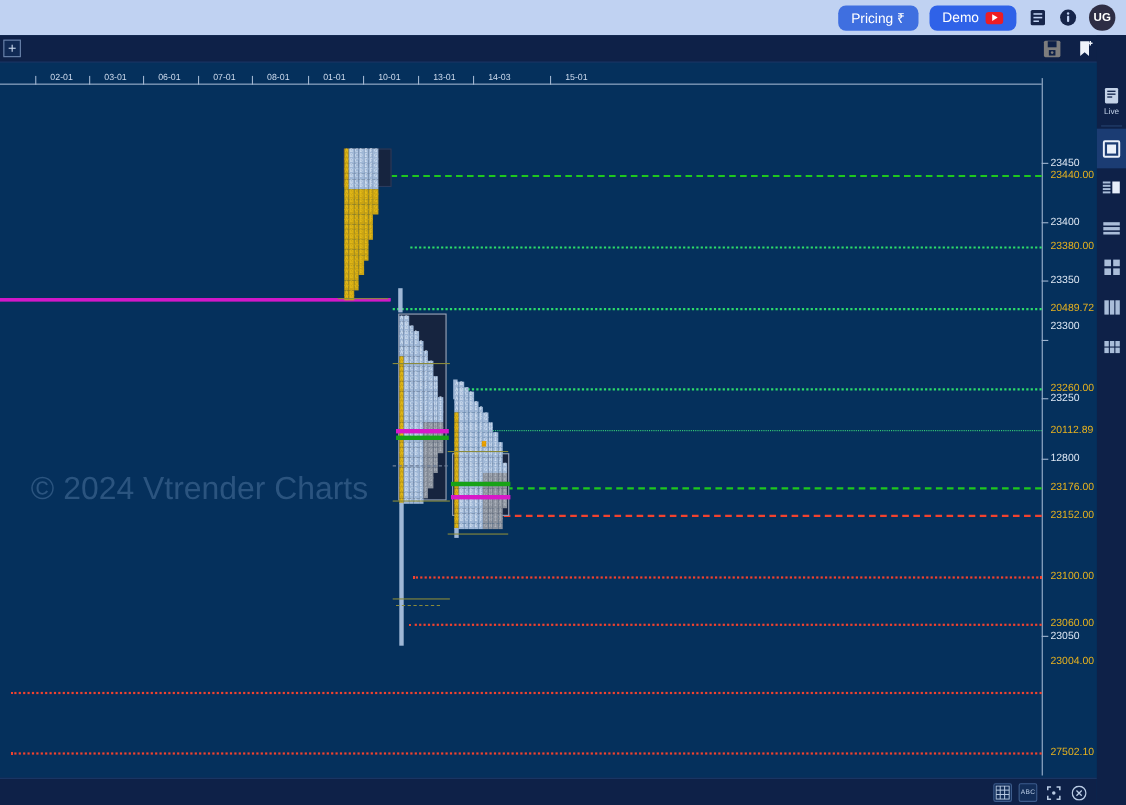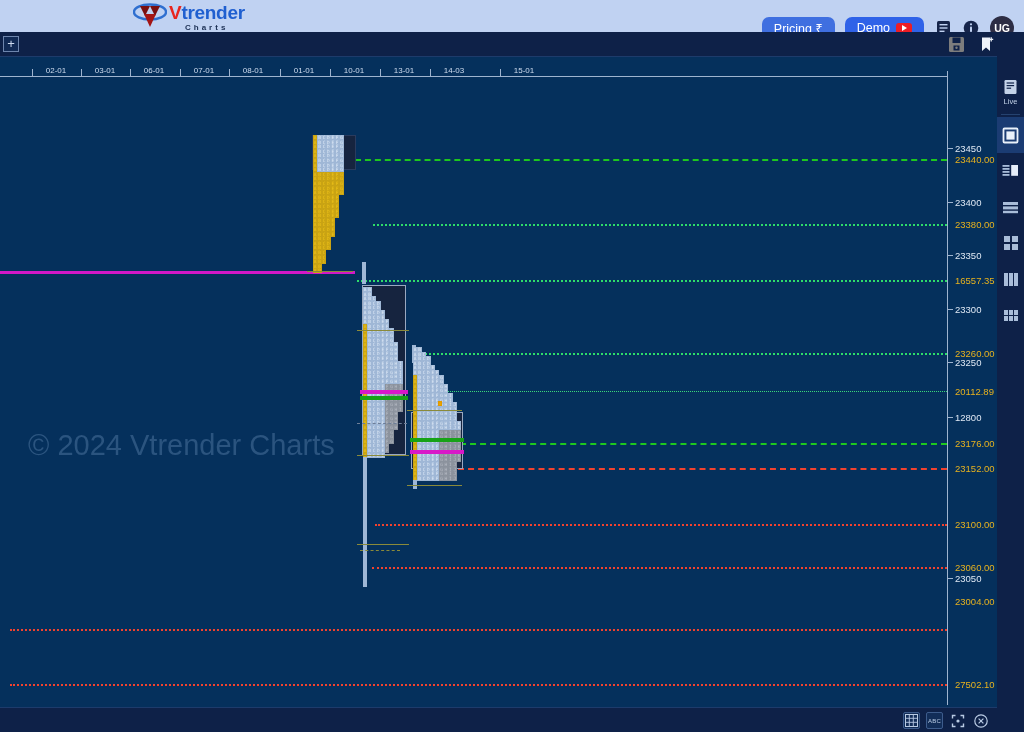--- a/index.html
+++ b/index.html
@@ -25,21 +25,21 @@
   .logo-mark { position: relative; width: 34px; height: 26px; margin-right: 2px; }
   .logo-text-block { display: flex; flex-direction: column; line-height: 1; }
   .logo-vtrender { font-size: 19px; font-weight: bold; letter-spacing: -0.3px; }
   .logo-v { color: #e8251f; }
   .logo-rest { color: #1f5fd0; }
   .logo-charts {
     font-size: 8px; font-weight: bold; color: #1a2e52;
     letter-spacing: 3px; margin-top: 2px; margin-left: 16px;
   }
   .header-right {
-    position: absolute; right: 10px; top: 12px; height: 32px;
+    position: absolute; right: 10px; top: 0; height: 32px;
     display: flex; align-items: center; gap: 10px;
   }
   .btn-pill {
     background: #3f6fe0; color: #fff; border: none; border-radius: 7px;
     height: 23px; padding: 0 12px; font-size: 12.5px; cursor: pointer;
     display: flex; align-items: center; gap: 6px;
     font-family: "Liberation Sans", sans-serif;
   }
   .btn-demo { background: #2f62e8; }
   .yt-badge {
@@ -181,36 +181,20 @@
     color: #b9cbe4; cursor: pointer; background: #122d58;
   }
   .bb-icon.plain { border: none; background: none; }
 </style>
 </head>
 <body>
 
 <div id="app">
 
   <div class="header">
-    <div class="logo-wrap">
-      <div class="logo-mark">
-        <svg width="34" height="26" viewBox="0 0 34 26">
-          <ellipse cx="17" cy="9" rx="16" ry="7.5" fill="none" stroke="#2f6fd0" stroke-width="2.4"></ellipse>
-          <path d="M7 3 L17 3 L12 13 Z" fill="#7a1010"></path>
-          <path d="M17 3 L27 3 L22 13 Z" fill="#7a1010"></path>
-          <path d="M11 11 L23 11 L17 24 Z" fill="#a31515"></path>
-        </svg>
-      </div>
-      <div class="logo-text-block">
-        <div class="logo-vtrender">
-          <span class="logo-v">V</span><span class="logo-rest">trender</span>
-        </div>
-        <div class="logo-charts">Charts</div>
-      </div>
-    </div>
 
     <div class="header-right">
       <button class="btn-pill">Pricing ₹</button>
       <button class="btn-pill btn-demo">
         <span>Demo</span>
         <span class="yt-badge"></span>
       </button>
       <div class="hdr-icon">
         <svg width="15" height="16" viewBox="0 0 15 16">
           <rect x="1" y="1" width="13" height="14" rx="1.5" fill="#16254a"></rect>
@@ -1246,27 +1230,27 @@
         <span class="tpo o" style="position: absolute; left: 438px; top: 344px;">x</span>
         <div class="band green" style="left: 360px; top: 339px; width: 48px;"></div>
         <div class="band magenta" style="left: 360px; top: 333px; width: 48px;"></div>
         <div class="band green" style="left: 410px; top: 381px; width: 54px;"></div>
         <div class="band magenta" style="left: 410px; top: 393px; width: 54px;"></div>
       </div>
     <div id="ylabel-layer">
         <div class="ylabel" style="top: 91px;">23450</div>
         <div class="ylabel" style="top: 145px;">23400</div>
         <div class="ylabel" style="top: 198px;">23350</div>
-        <div class="ylabel" style="top: 252px;">23300</div>
+        <div class="ylabel" style="top: 240px;">23300</div>
         <div class="ylabel" style="top: 305px;">23250</div>
         <div class="ylabel" style="top: 360px;">12800</div>
         <div class="ylabel" style="top: 521px;">23050</div>
         <div class="ylabel level" style="top: 102px;">23440.00</div>
         <div class="ylabel level" style="top: 167px;">23380.00</div>
-        <div class="ylabel level" style="top: 223px;">16557.35</div>
+        <div class="ylabel level" style="top: 223px;">20489.72</div>
         <div class="ylabel level" style="top: 296px;">23260.00</div>
         <div class="ylabel level" style="top: 334px;">20112.89</div>
         <div class="ylabel level" style="top: 386px;">23176.00</div>
         <div class="ylabel level" style="top: 411px;">23152.00</div>
         <div class="ylabel level" style="top: 467px;">23100.00</div>
         <div class="ylabel level" style="top: 510px;">23060.00</div>
         <div class="ylabel level" style="top: 544px;">23004.00</div>
         <div class="ylabel level" style="top: 627px;">27502.10</div>
       </div>
 

